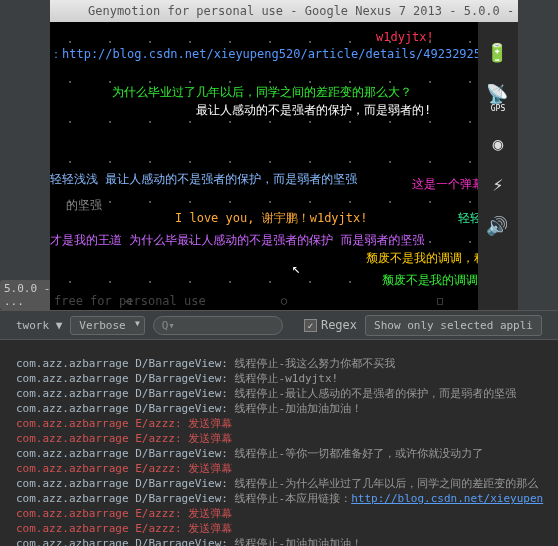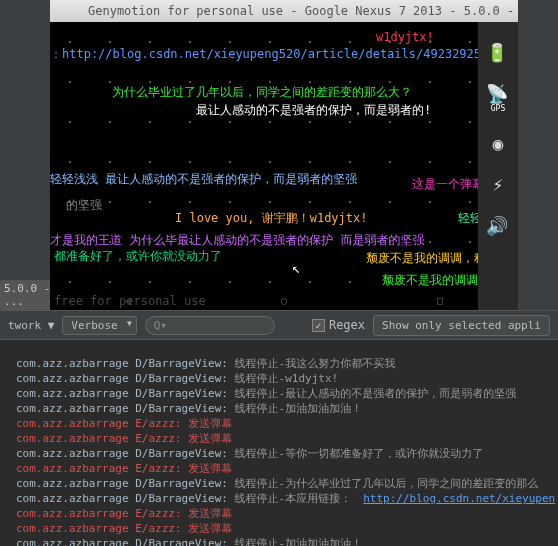--- a/index.html
+++ b/index.html
@@ -11,52 +11,51 @@
 .tb-icon { width: 16px; height: 16px; margin: 0 6px; background: #d94; border-radius: 2px; }
 .screen { position: relative; width: 100%; height: 288px; background: #000; overflow: hidden; background-image: radial-gradient(#555 1px, transparent 1px); background-size: 40px 40px; }
 .danmaku { position: absolute; font-size: 12px; white-space: nowrap; }
 .navbar { position: absolute; bottom: 0; left: 0; right: 0; height: 20px; background: #000; display: flex; justify-content: space-around; align-items: center; color: #666; font-size: 10px; }
 .footer-text { position: absolute; bottom: 2px; left: 4px; font-size: 12px; color: #444; }
 .sidebar { position: absolute; right: 0; top: 22px; width: 40px; height: 288px; background: #2a2a2a; display: flex; flex-direction: column; align-items: center; gap: 20px; padding-top: 20px; color: #ccc; }
 .side-icon { color: #ddd; font-size: 18px; text-align: center; }
 .gps-label { font-size: 8px; color: #fff; }
 .left-strip { position: absolute; left: 0; top: 0; width: 64px; height: 310px; background: #3c3f41; }
 .version-tab { position: absolute; bottom: 0; left: 0; right: 4px; background: #555; color: #ccc; font-size: 11px; padding: 2px 4px; border-radius: 3px; }
-.toolbar { position: absolute; left: 0; top: 310px; right: 0; height: 30px; background: #3c3f41; border-top: 1px solid #555; border-bottom: 1px solid #555; display: flex; align-items: center; padding: 0 8px; gap: 8px; font-size: 12px; color: #bbb; }
+.toolbar { position: absolute; left: 0; top: 310px; right: 0; height: 30px; background: #3c3f41; border-top: 1px solid #555; border-bottom: 1px solid #555; display: flex; align-items: center; padding: 0 16px; gap: 8px; font-size: 12px; color: #bbb; }
 .tb-label { font-size: 11px; }
 .dropdown { background: #45494a; border: 1px solid #666; border-radius: 3px; padding: 2px 18px 2px 8px; color: #bbb; font-size: 11px; position: relative; }
 .dropdown::after { content: "▼"; position: absolute; right: 4px; font-size: 8px; }
 .search { background: #45494a; border: 1px solid #666; border-radius: 10px; padding: 2px 8px; width: 130px; font-size: 11px; color: #888; }
 .checkbox { display: flex; align-items: center; gap: 4px; }
 .cb-box { width: 13px; height: 13px; border: 1px solid #888; background: #555; display: flex; align-items: center; justify-content: center; font-size: 10px; color: #ccc; }
 .show-btn { background: #45494a; border: 1px solid #666; padding: 3px 8px; font-size: 11px; color: #bbb; border-radius: 3px; }
 .log { position: absolute; left: 0; top: 340px; right: 0; bottom: 0; background: #2b2b2b; padding: 16px; font-family: Menlo, monospace; font-size: 11px; line-height: 15px; color: #bbb; overflow: hidden; white-space: nowrap; }
 .log-line { display: block; }
-.log-tag { color: #a7b8c4; } .log-err { color: #d25252; } .log-link { color: #589df6; text-decoration: underline; margin-left: 12px; } .log-msg { color: #999; }
+.log-tag { color: #a7b8c4; } .log-err { color: #d25252; } .log-link { color: #589df6; text-decoration: underline; } .log-msg { color: #999; }
 .cursor { position: absolute; left: 292px; top: 260px; font-size: 14px; color: #fff; pointer-events: none; }
 </style>
 </head>
 <body>
 
 <div class="left-strip">
   <div class="version-tab">5.0.0 - ...</div>
 </div>
 
 <div class="window">
   <div class="titlebar">
     <div class="tb-btn tb-close"></div>
     <div class="tb-btn tb-min"></div>
     <div class="tb-btn tb-max"></div>
     <div class="tb-icon"></div>
     <span>Genymotion for personal use - Google Nexus 7 2013 - 5.0.0 - API...</span>
   </div>
   <div class="screen" id="screen">
       <span class="danmaku" style="left: 332px; top: 250px; color: rgb(51, 238, 51);">颓废不是我的调调,</span>
       <span class="danmaku" style="left: 316px; top: 228px; color: rgb(255, 204, 0);">颓废不是我的调调，积极</span>
-      <span class="danmaku" style="left: 4px; top: 226px; color: rgb(0, 221, 136);">都准备好了，或许你就没动力了</span>
       <span class="danmaku" style="left: 0px; top: 210px; color: rgb(204, 102, 255);">才是我的王道 为什么毕最让人感动的不是强者的保护  而是弱者的坚强</span>
       <span class="danmaku" style="left: 16px; top: 175px; color: rgb(136, 136, 136);">的坚强</span>
       <span class="danmaku" style="left: 408px; top: 188px; color: rgb(51, 238, 153);">轻轻浅浅</span>
       <span class="danmaku" style="left: 125px; top: 188px; color: rgb(255, 170, 51);">I love you, 谢宇鹏！w1dyjtx!</span>
       <span class="danmaku" style="left: 362px; top: 154px; color: rgb(255, 51, 204);">这是一个弹幕B</span>
       <span class="danmaku" style="left: 0px; top: 105px; color: rgb(136, 187, 255); margin-top: 44px;">轻轻浅浅 最让人感动的不是强者的保护，而是弱者的坚强</span>
       <span class="danmaku" style="left: 146px; top: 80px; color: rgb(255, 255, 255);">最让人感动的不是强者的保护，而是弱者的!</span>
       <span class="danmaku" style="left: 26px; top: 62px; color: rgb(51, 238, 51); margin-left: 36px;">为什么毕业过了几年以后，同学之间的差距变的那么大？</span>
       <span class="danmaku" style="left: 0px; top: 24px; color: rgb(85, 153, 255);">：http://blog.csdn.net/xieyupeng520/article/details/49232925</span>
       <span class="danmaku" style="left: 326px; top: 8px; color: rgb(255, 51, 85);">w1dyjtx!</span>

